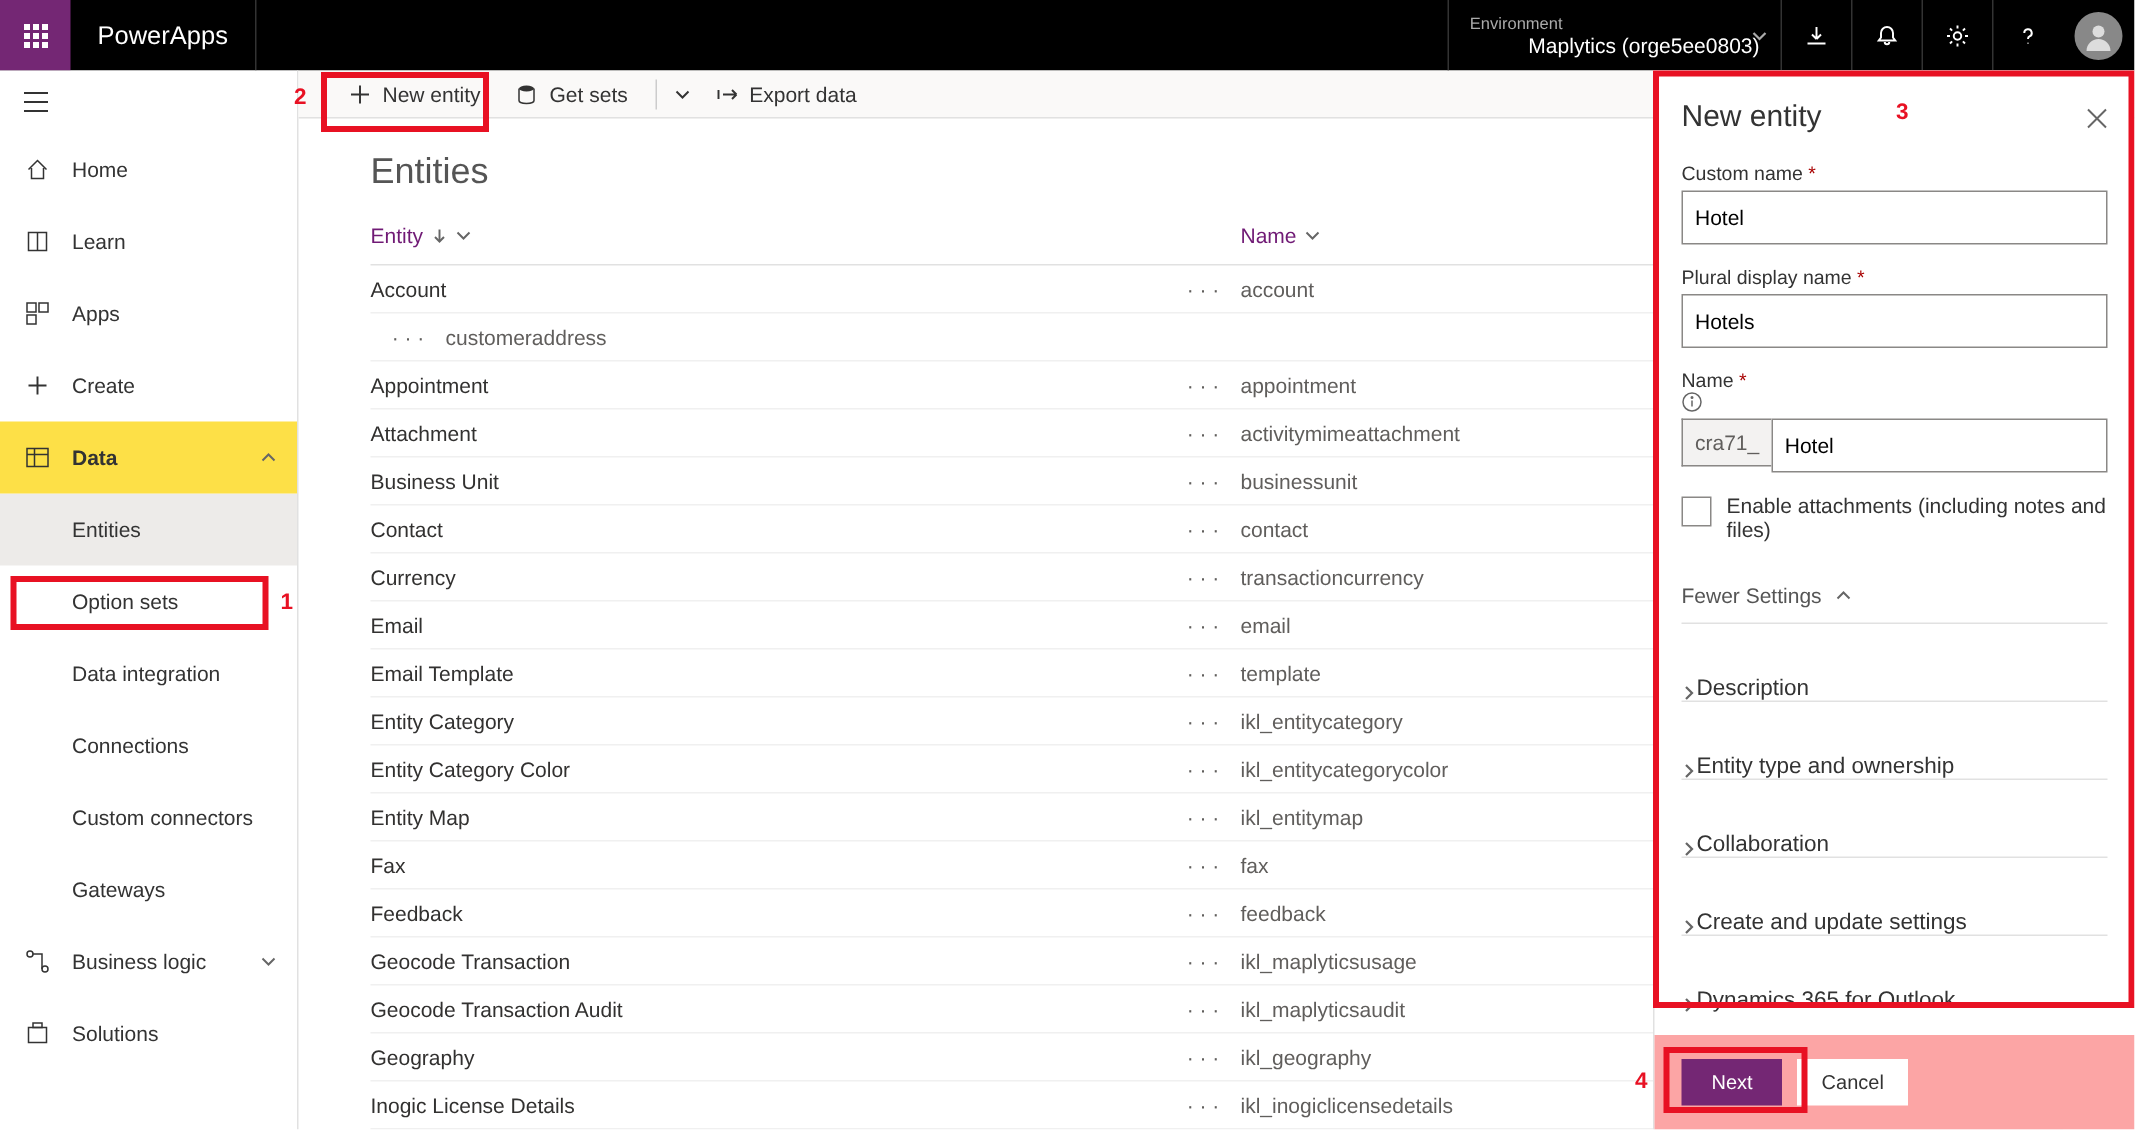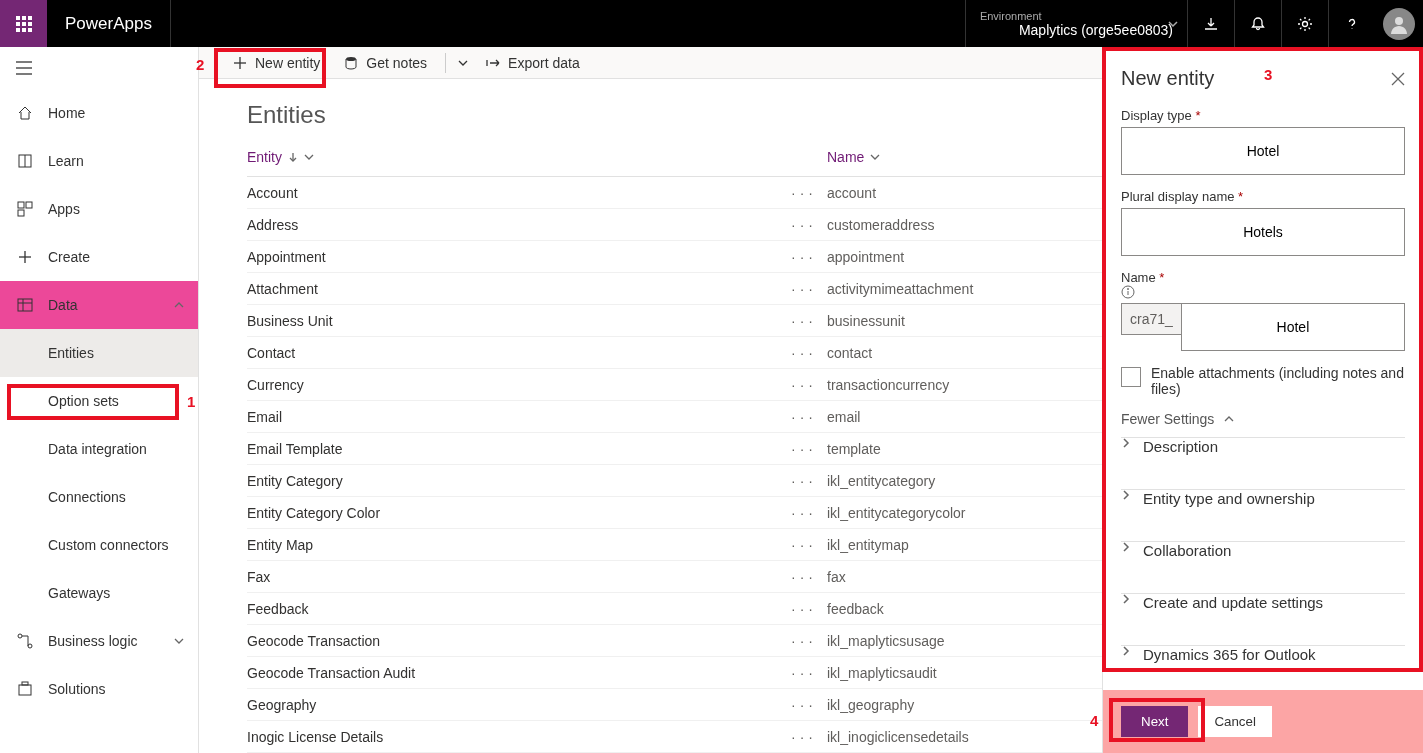--- a/index.html
+++ b/index.html
@@ -17,21 +17,21 @@
   .topicon { width: 47px; height: 47px; border-left: 1px solid #333; display: flex; align-items: center; justify-content: center; color:#fff; }
   .avatar { width: 32px; height: 32px; border-radius: 50%; background: #888; margin: 0 8px; display:flex; align-items:center; justify-content:center;}
 
   
   .layout { display: flex; height: calc(753px - 47px); }
 
   
   .sidebar { width: 199px; border-right: 1px solid #e1e1e1; display: flex; flex-direction: column; background:#fff; }
   .hamburger { height: 42px; display: flex; align-items: center; padding-left: 16px; border-bottom: 1px solid transparent;}
   .nav-item { height: 48px; display: flex; align-items: center; padding-left: 16px; gap: 14px; color: #333; cursor: pointer; position:relative;}
-  .nav-item.selected { background: #ec4899; font-weight:400;align-items:center; }
+  .nav-item.selected { background: #fde047; font-weight:700;align-items:center; }
   .nav-item .caret { position:absolute; right:14px; color:#666;}
   .nav-sub { padding-left: 48px; height: 48px; display:flex; align-items:center; cursor:pointer; }
   .nav-sub.selected { background:#edebe9; }
   .nav-icon { width:18px; display:flex; justify-content:center;}
 
   
   .main { flex: 1; display: flex; flex-direction: column; position: relative; }
   .cmdbar { height: 42px; border-bottom: 1px solid #e1e1e1; display: flex; align-items: center; padding: 0 24px; gap: 4px; background:#faf9f8;}
   .cmdbtn { display: flex; align-items: center; gap: 8px; padding: 6px 10px; cursor: pointer; color:#333;}
   .cmdsep { width:1px; height:20px; background:#ccc; margin:0 4px;}
@@ -46,28 +46,28 @@
   .trow .col-more { color:#605e5c;}
   .trow .col-name { color:#605e5c;}
 
   
   .panel { position: absolute; top: 0; right: 0; width: 321px; height: 100%; background: #fff; border-left: 1px solid #e1e1e1; display:flex; flex-direction:column; }
   .panel-inner { padding: 20px 18px 0 18px; flex:1; overflow:hidden;}
   .panel-header { display:flex; align-items:center; justify-content:space-between; margin-bottom: 18px;}
   .panel-title { font-size: 20px; font-weight: 400;}
   .field-label { font-size: 13px; margin-bottom: 4px; color:#333;}
   .req { color: #a80000; }
-  .input { width: 100%; height: 48px; border: 1px solid #8a8886; padding: 0 8px; font-size: 14px; text-align: center; }
+  .input { width: 100%; height: 36px; border: 1px solid #8a8886; padding: 0 8px; font-size: 14px; }
   .input-group { display:flex; }
   .prefix { height:32px; border:1px solid #8a8886; border-right:none; background:#f3f2f1; display:flex; align-items:center; padding:0 8px; color:#605e5c;}
   .field { margin-bottom: 14px; }
-  .chk { display:flex; align-items:flex-start; gap:10px; margin-bottom:14px;}
+  .chk { display:flex; align-items:flex-start; gap:10px; margin-bottom:28px;}
   .chkbox { width:20px; height:20px; border:1px solid #8a8886; flex-shrink:0; margin-top:2px;}
   .settings-toggle { display:flex; align-items:center; gap:10px; color:#555; margin-bottom:10px; cursor:pointer;}
-  .section-row { height:52px; display:flex; align-items:flex-start; gap:12px; border-top:1px solid #e1e1e1; font-size:15px; cursor:pointer;}
+  .section-row { height:52px; display:flex; align-items:flex-end; border-top:1px solid #e1e1e1; font-size:15px; cursor:pointer;}
   .panel-foot { padding:16px 18px; display:flex; gap:10px; align-items:center; background:#fca5a5;}
   .btn-primary { background:#742774; color:#fff; padding:8px 20px; border:none; cursor:pointer;}
   .btn-secondary { background:#fff; padding:8px 16px; border:none; cursor:pointer; color:#333;}
 
   
   .anno { position:absolute; border:4px solid #e81123; pointer-events:none; z-index:50;}
   .anno-num { position:absolute; color:#e81123; font-weight:bold; font-size:15px; z-index:51;}
 
   svg { display:block; }
 </style>
@@ -243,21 +243,21 @@
             <line x1="7" y1="1" x2="7" y2="13"></line>
             <line x1="1" y1="7" x2="13" y2="7"></line>
           </svg>
         <span>New entity</span>
       </div>
       <div class="cmdbtn">
         <svg width="14" height="14" viewBox="0 0 14 14" fill="#333">
             <ellipse cx="7" cy="3" rx="5" ry="2"></ellipse>
             <path d="M2 3v8c0 1.1 2.2 2 5 2s5-.9 5-2V3" fill="none" stroke="#333"></path>
           </svg>
-        <span>Get notes</span>
+        <span>Get sets</span>
       </div>
       <div class="cmdsep"></div>
       <div class="cmdbtn" style="padding:6px 4px;">
         <svg width="10" height="10" viewBox="0 0 10 10" stroke="#333" fill="none" stroke-width="1.3">
             <polyline points="1,3 5,7 9,3"></polyline>
           </svg>
       </div>
       <div class="cmdbtn">
         <svg width="14" height="14" viewBox="0 0 14 14" stroke="#333" fill="none" stroke-width="1.3">
             <path d="M1 4v6M4 7h9m0 0l-3-3m3 3l-3 3"></path>
@@ -288,21 +288,20 @@
             </svg>
         </div>
       </div>
       <div id="table-body">
           <div class="trow">
             <div class="col-entity">Account</div>
             <div class="col-more">· · ·</div>
             <div class="col-name">account</div>
           </div>
           <div class="trow">
-            <div class="col-entity">Address</div>
             <div class="col-more">· · ·</div>
             <div class="col-name">customeraddress</div>
           </div>
           <div class="trow">
             <div class="col-entity">Appointment</div>
             <div class="col-more">· · ·</div>
             <div class="col-name">appointment</div>
           </div>
           <div class="trow">
             <div class="col-entity">Attachment</div>
@@ -388,21 +387,21 @@
           <span class="panel-title">New entity</span>
           <span style="cursor:pointer;">
             <svg width="14" height="14" viewBox="0 0 14 14" stroke="#666" stroke-width="1.3">
                 <line x1="1" y1="1" x2="13" y2="13"></line>
                 <line x1="13" y1="1" x2="1" y2="13"></line>
               </svg>
           </span>
         </div>
 
         <div class="field">
-          <div class="field-label"><span>Display type</span> <span class="req">*</span></div>
+          <div class="field-label"><span>Custom name</span> <span class="req">*</span></div>
           <input class="input" value="Hotel" style="">
         </div>
         <div class="field">
           <div class="field-label"><span>Plural display name</span> <span class="req">*</span></div>
           <input class="input" value="Hotels" style="">
         </div>
         <div class="field">
           <div class="field-label">
             <span>Name</span> <span class="req">*</span>
             &nbsp;&nbsp;

